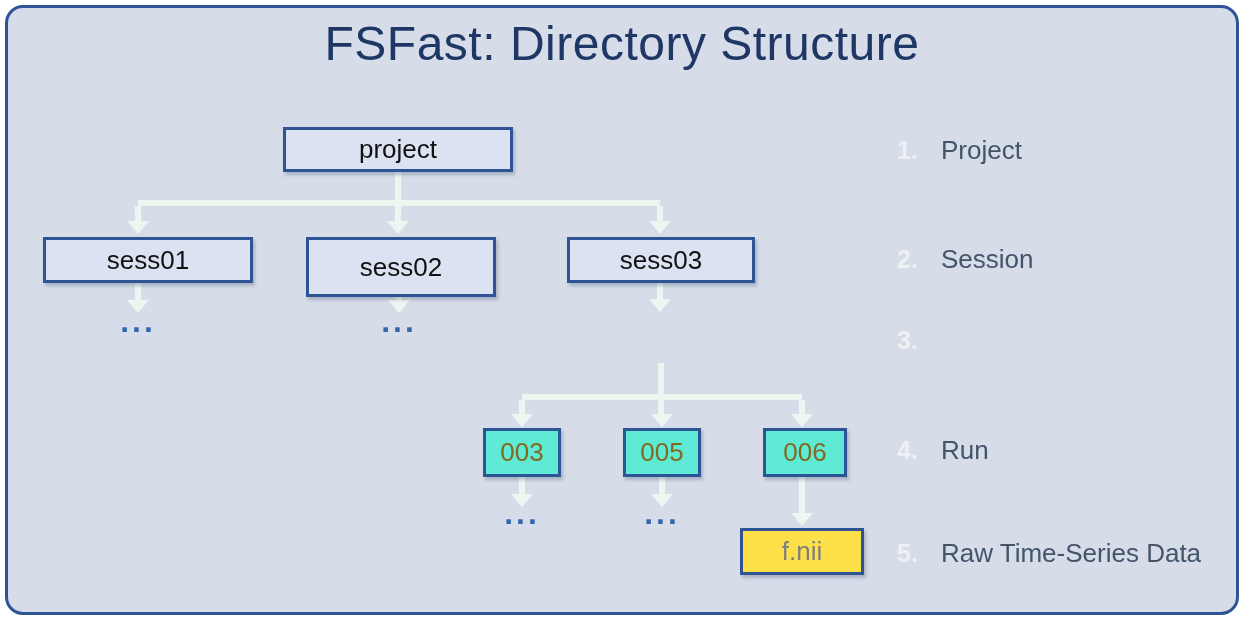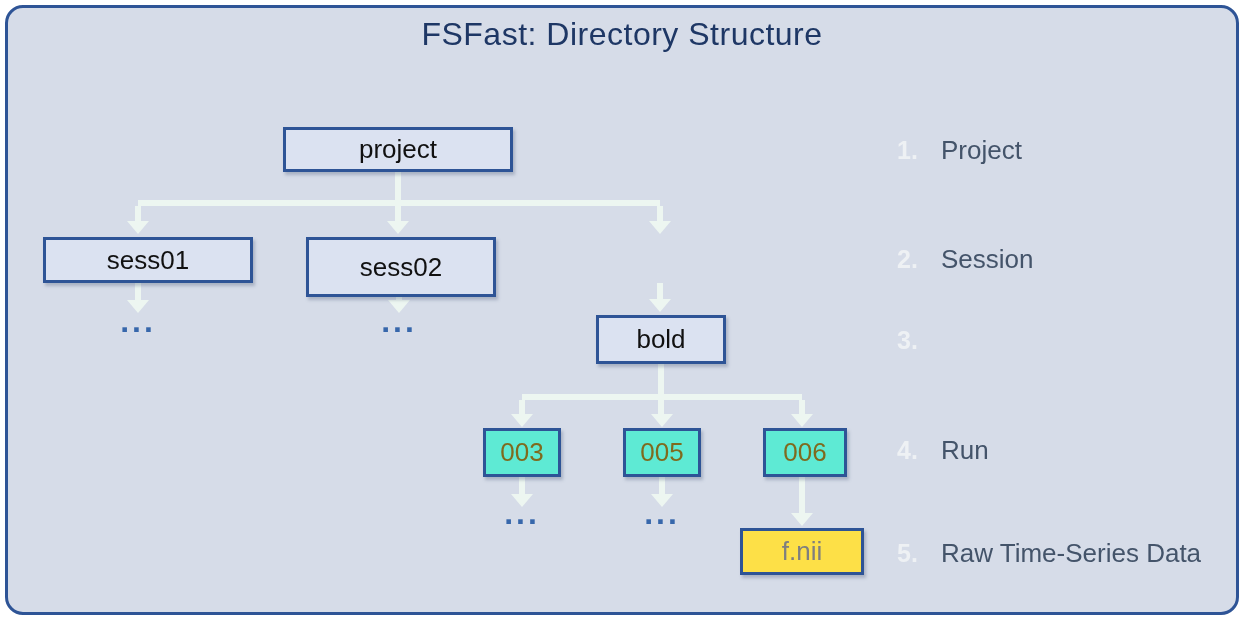--- a/index.html
+++ b/index.html
@@ -13,21 +13,21 @@
   .slide-bg{
     position:absolute;left:5px;top:5px;right:5px;bottom:5px;
     background:#d6dce8;
     border:3px solid #2e5496;
     border-radius:18px;
     z-index:0;
   }
   .title{
     position:absolute;top:16px;left:0;width:100%;
     text-align:center;
-    font-size:32px;
+    font-size:48px;
     color:#1e3765;
     letter-spacing:0.5px;
     z-index:2;
   }
   svg.connectors{position:absolute;left:0;top:0;z-index:1;pointer-events:none;}
   .node{
     position:absolute;
     display:flex;align-items:center;justify-content:center;
     border:3px solid #2e5496;
     box-sizing:border-box;
@@ -100,21 +100,21 @@
       <polygon points="791,414 813,414 802,427"></polygon>
       <polygon points="511,494 533,494 522,507"></polygon>
       <polygon points="651,494 673,494 662,507"></polygon>
       <polygon points="791,513 813,513 802,526"></polygon>
     </g>
   </svg>
 
   <div class="node dir" style="left:283px;top:127px;width:230px;height:45px">project</div>
   <div class="node dir" style="left:43px;top:237px;width:210px;height:46px">sess01</div>
   <div class="node dir" style="left:306px;top:237px;width:190px;height:60px">sess02</div>
-  <div class="node dir" style="left:596px;top:315px;width:130px;height:49px">bold</div>
+  <div class="node dir" style="left:567px;top:237px;width:188px;height:46px">sess03</div>
   <div class="node run" style="left:483px;top:428px;width:78px;height:49px">003</div>
   <div class="node run" style="left:623px;top:428px;width:78px;height:49px">005</div>
   <div class="node run" style="left:763px;top:428px;width:84px;height:49px">006</div>
   <div class="node file" style="left:740px;top:528px;width:124px;height:47px">f.nii</div>
 
   <div class="dots" style="left:108px;top:305px">...</div>
   <div class="dots" style="left:369px;top:305px">...</div>
   <div class="dots" style="left:492px;top:497px">...</div>
   <div class="dots" style="left:632px;top:497px">...</div>
 

